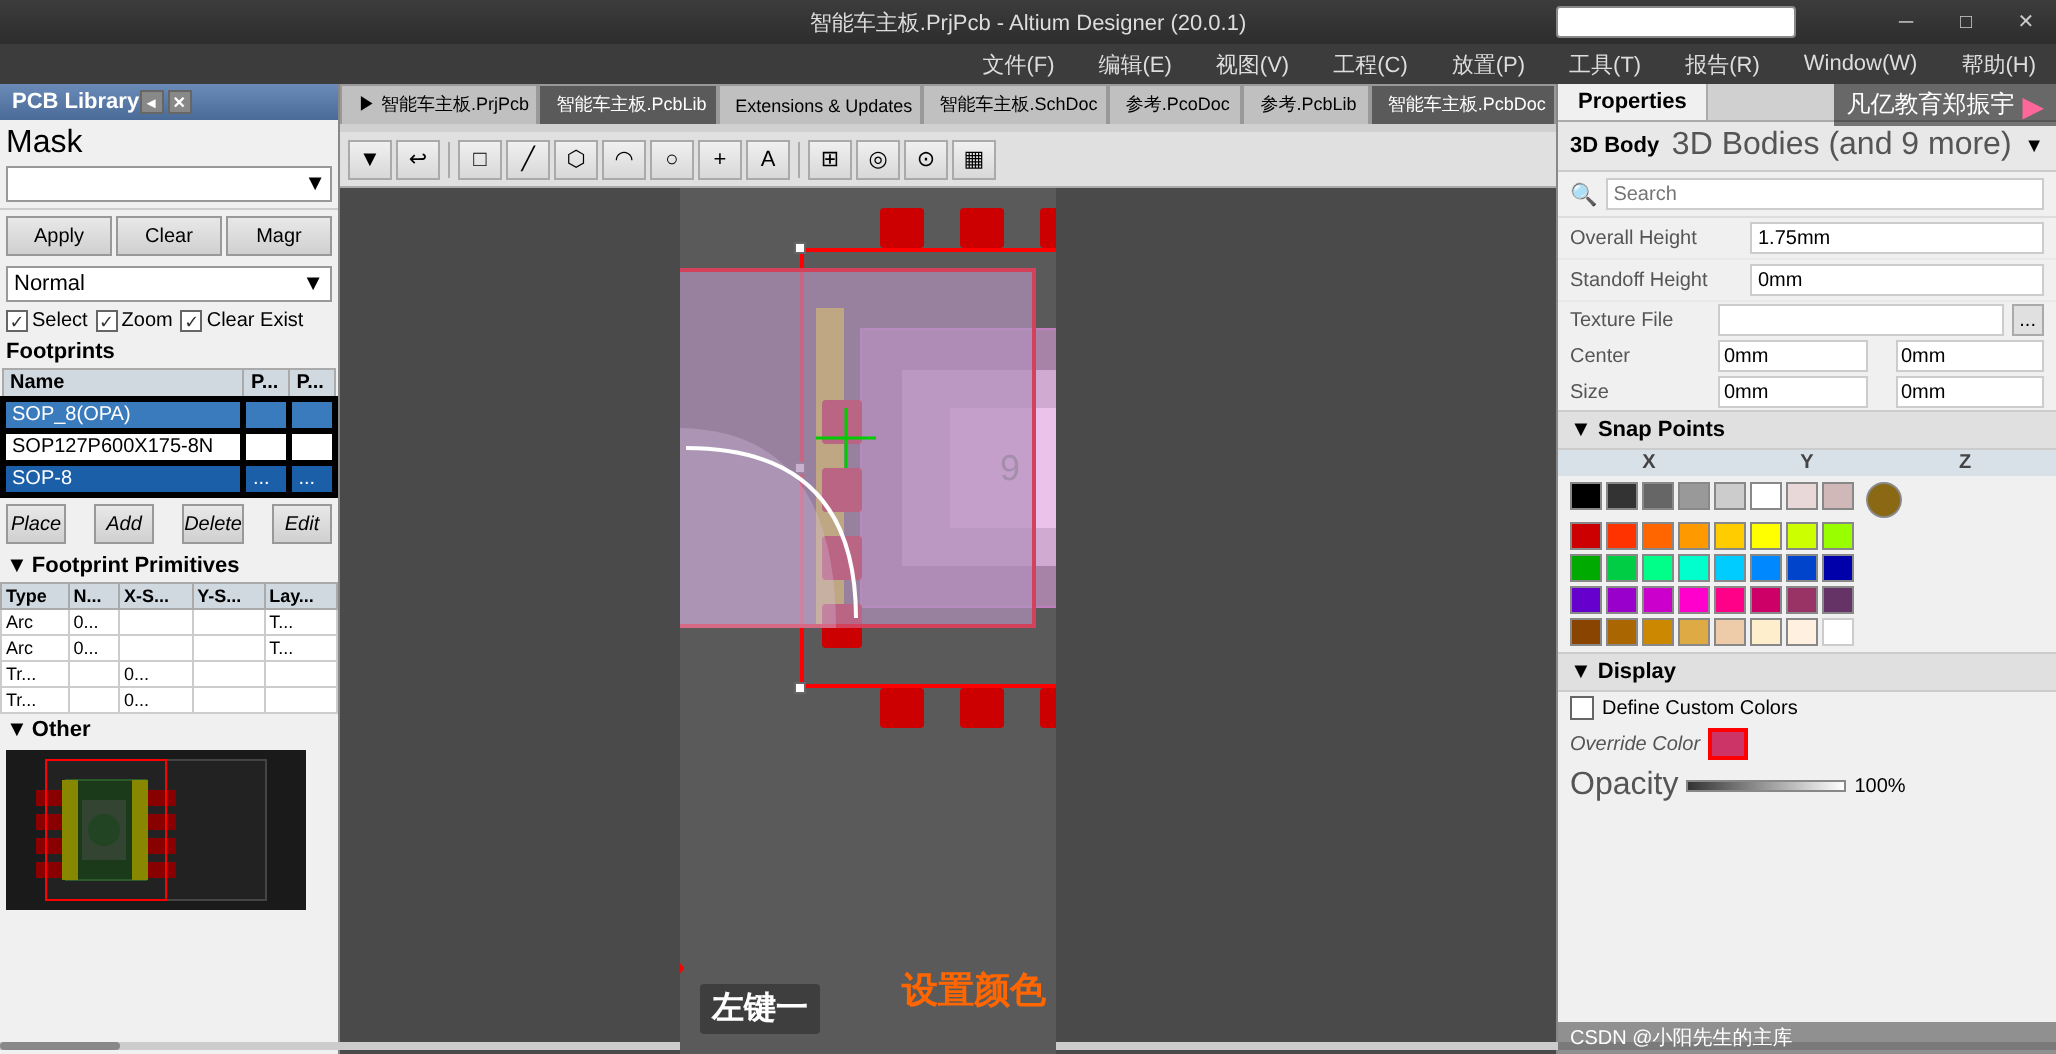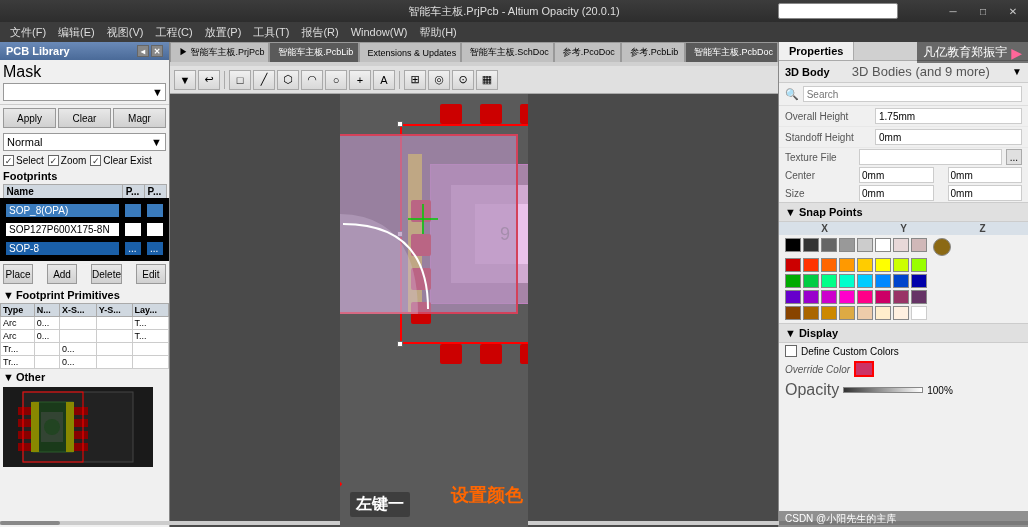--- a/index.html
+++ b/index.html
@@ -60,23 +60,24 @@
     
     #menu-bar {
       width: 100%;
       height: 20px;
       background: #3c3c3c;
       display: flex;
       align-items: center;
       padding: 0 4px;
       color: #ddd;
       font-size: 11px;
-      gap: 0;
+      gap: 10px;
       z-index: 100;
       position: relative;
+      justify-content: flex-end;
     }
     .menu-item {
       padding: 1px 6px;
       cursor: pointer;
       white-space: nowrap;
     }
 
     
     #main-layout {
       display: flex;
@@ -97,21 +98,20 @@
       overflow: hidden;
     }
     #left-panel .panel-title {
       background: linear-gradient(to bottom, #6a8ab8, #4a6a98);
       color: white;
       padding: 2px 6px;
       font-size: 11px;
       font-weight: bold;
       display: flex;
       align-items: center;
-      justify-content: space-between;
       height: 18px;
     }
     #left-panel .panel-title .panel-controls {
       display: flex;
       gap: 2px;
     }
     .panel-ctrl-btn {
       width: 12px;
       height: 12px;
       background: #888;
@@ -210,32 +210,33 @@
       border-collapse: collapse;
     }
     .fp-table th {
       background: #d0d8e0;
       border: 1px solid #aaa;
       padding: 1px 3px;
       font-size: 10px;
       text-align: left;
     }
     .fp-table td {
-      border: 6px solid #000000;
+      border: 3px solid #000000;
       padding: 1px 3px;
       font-size: 10px;
       background: white;
     }
     .fp-row-selected td { background: #3a7bbd; color: white; }
     .fp-row-blue td { background: #1a5fa8; color: white; }
 
     .action-btn-row {
       display: flex;
       gap: 14px;
       padding: 3px;
+      font-style: italic;
     }
     .action-btn {
       flex: 1;
       height: 20px;
       background: linear-gradient(to bottom, #e8e8e8, #d0d0d0);
       border: 1px solid #999;
       font-size: 10px;
       cursor: pointer;
       display: flex;
       align-items: center;
@@ -733,21 +734,21 @@
       height: 4px;
       width: 60px;
       background: #888;
       border-radius: 2px;
     }
   </style>
 </head>
 <body>
 
 <div id="title-bar">
-  <span class="title-text">智能车主板.PrjPcb - Altium Opacity (20.0.1)</span>
+  <span class="title-text">智能车主板.PrjPcb - Altium Designer (20.0.1)</span>
   <div class="search-box"></div>
   <div class="window-controls">
     <div class="win-btn">─</div>
     <div class="win-btn">□</div>
     <div class="win-btn close">✕</div>
   </div>
 </div>
 
 <div id="menu-bar">
   <div class="menu-item">文件(F)</div>
@@ -1036,21 +1037,21 @@
       <span>凡亿教育郑振宇</span>
       <span style="color:#ff6699;font-size:14px;">▶</span>
     </div>
 
     <div class="right-panel-tabs">
       <div class="rp-tab active">Properties</div>
     </div>
 
     <div class="prop-header">
       <span class="prop-header-title">3D Body</span>
-      <span style="font-size:13px;color:#555;text-align:right;">3D Bodies (and 9 more)</span>
+      <span style="font-size:16px;color:#555;text-align:right;">3D Bodies (and 9 more)</span>
       <span class="prop-filter-icon">▼</span>
     </div>
 
     <div class="search-row">
       <span class="search-icon-small">🔍</span>
       <input class="search-input-small" type="text" placeholder="Search" style="">
     </div>
 
     <div class="prop-row">
       <span class="prop-label">Overall Height</span>

